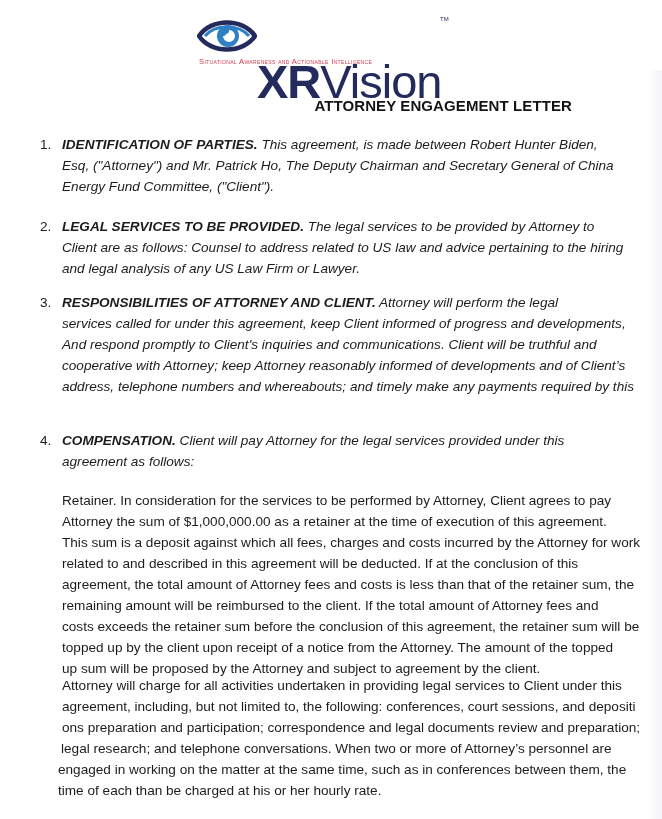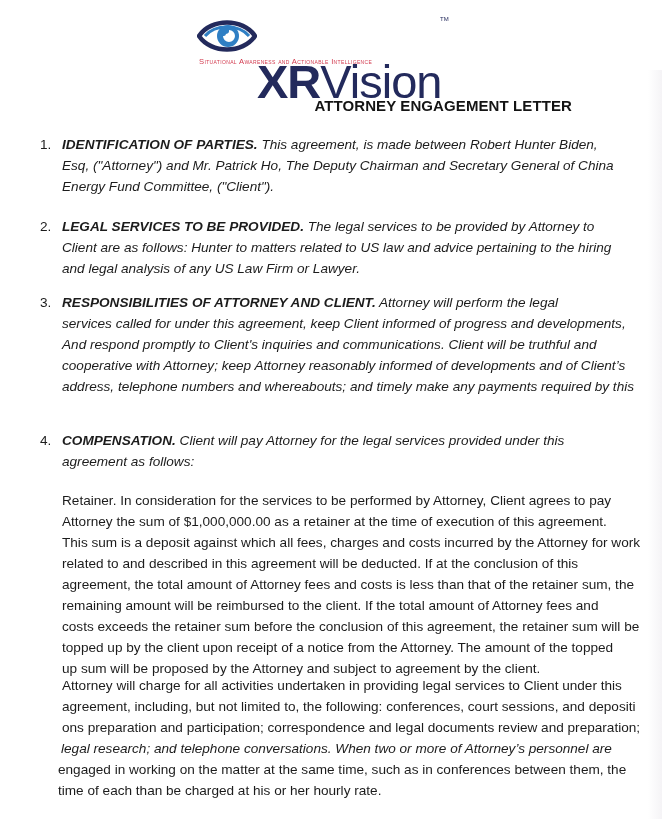--- a/index.html
+++ b/index.html
@@ -42,21 +42,21 @@
   .doc {
     position: absolute; left: 0; top: 0; width: 662px;
     font-size: 13.6px; line-height: 21px;
   }
   .section { position: absolute; left: 40px; width: 600px; }
   .num { position: absolute; left: 0; top: 0; }
   .body { position: absolute; left: 22px; width: 590px; font-style: italic; }
   .line { white-space: nowrap; }
   .heading { font-weight: bold; }
   .para { position: absolute; left: 62px; width: 590px; }
-  .para .line.out1 { margin-left: -1px; font-style: italic; }
+  .para .line.out1 { margin-left: -1px; }
   .para .line.out2 { margin-left: -4px; }
 </style>
 </head>
 <body>
 
 <div class="scan-edge"></div>
 
 <div class="logo">
   <svg class="logo-eye" viewBox="0 0 60 44">
     <path d="M2 22 C14 4, 46 4, 58 22 C46 40, 14 40, 2 22 Z" fill="none" stroke="#232a5c" stroke-width="4.5"></path>
@@ -79,21 +79,21 @@
       <div class="line"><span class="heading">IDENTIFICATION OF PARTIES.</span><span> This agreement, is made between Robert Hunter Biden,</span></div>
       <div class="line">Esq, ("Attorney") and Mr. Patrick Ho, The Deputy Chairman and Secretary General of China</div>
       <div class="line">Energy Fund Committee, ("Client").</div>
     </div>
   </div>
 
   <div class="section" style="top:216px;">
     <span class="num">2.</span>
     <div class="body">
       <div class="line"><span class="heading">LEGAL SERVICES TO BE PROVIDED.</span><span> The legal services to be provided by Attorney to</span></div>
-      <div class="line">Client are as follows:  Hunter to matters related to US law and advice pertaining to the hiring</div>
+      <div class="line">Client are as follows:  Counsel to address related to US law and advice pertaining to the hiring</div>
       <div class="line">and legal analysis of any US Law Firm or Lawyer.</div>
     </div>
   </div>
 
   <div class="section" style="top:292px;">
     <span class="num">3.</span>
     <div class="body">
       <div class="line"><span class="heading">RESPONSIBILITIES OF ATTORNEY AND CLIENT.</span><span> Attorney will perform the legal</span></div>
       <div class="line">services called for under this agreement, keep Client informed of progress and developments,</div>
       <div class="line">And respond promptly to Client's inquiries and communications. Client will be truthful and</div>

